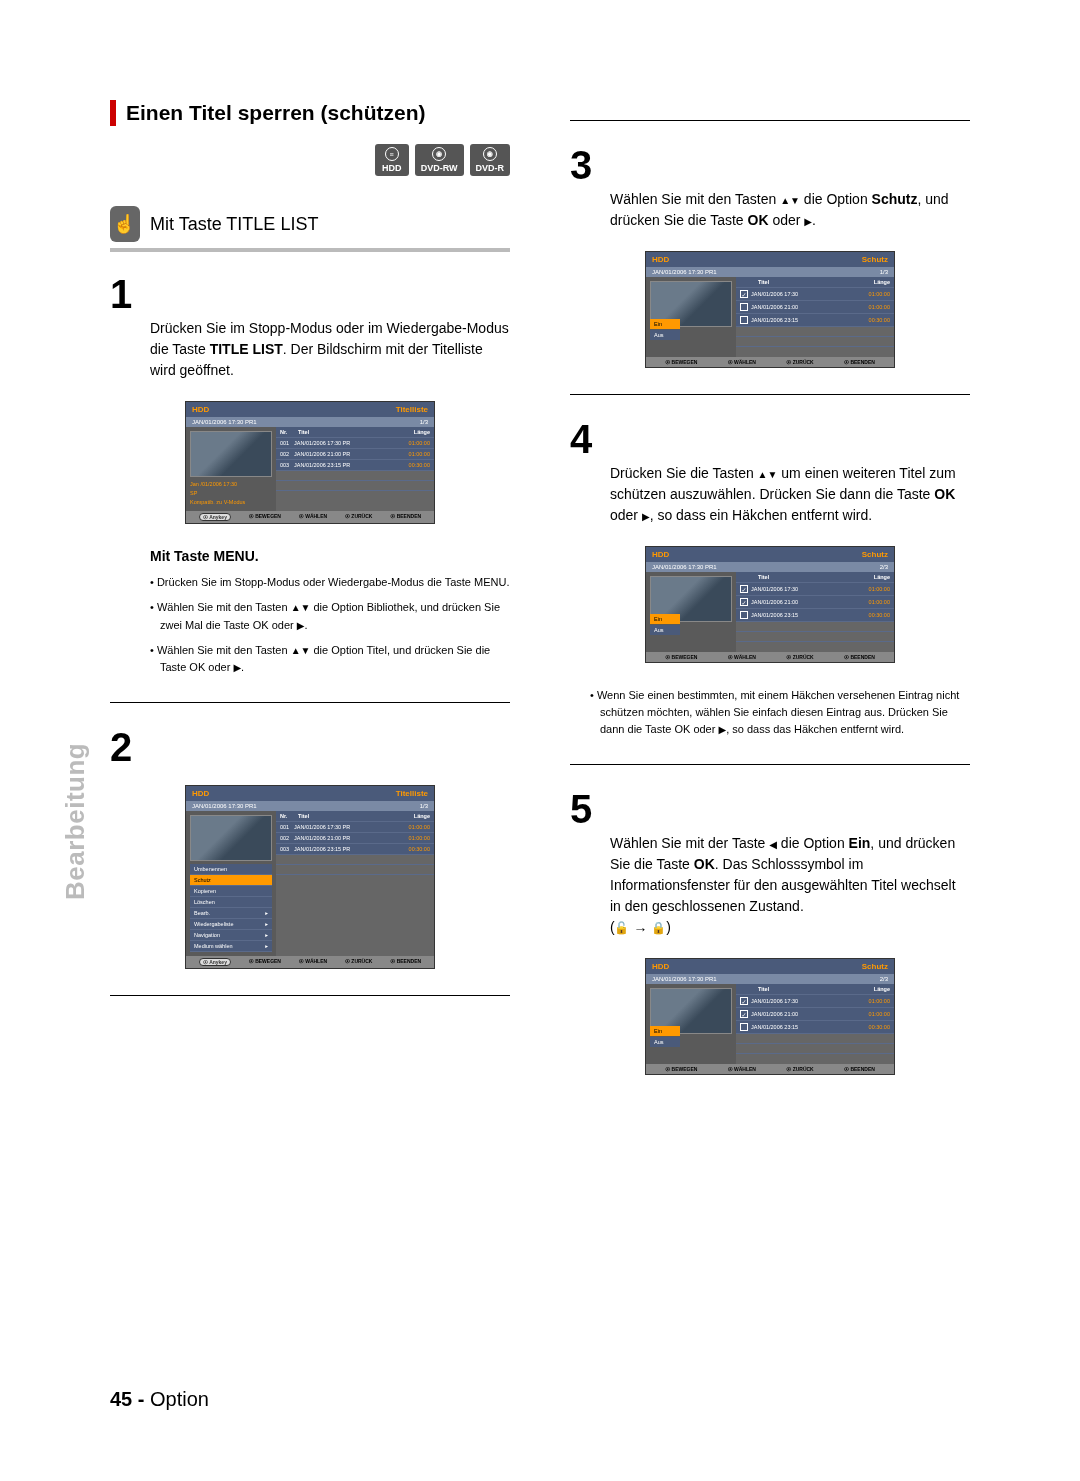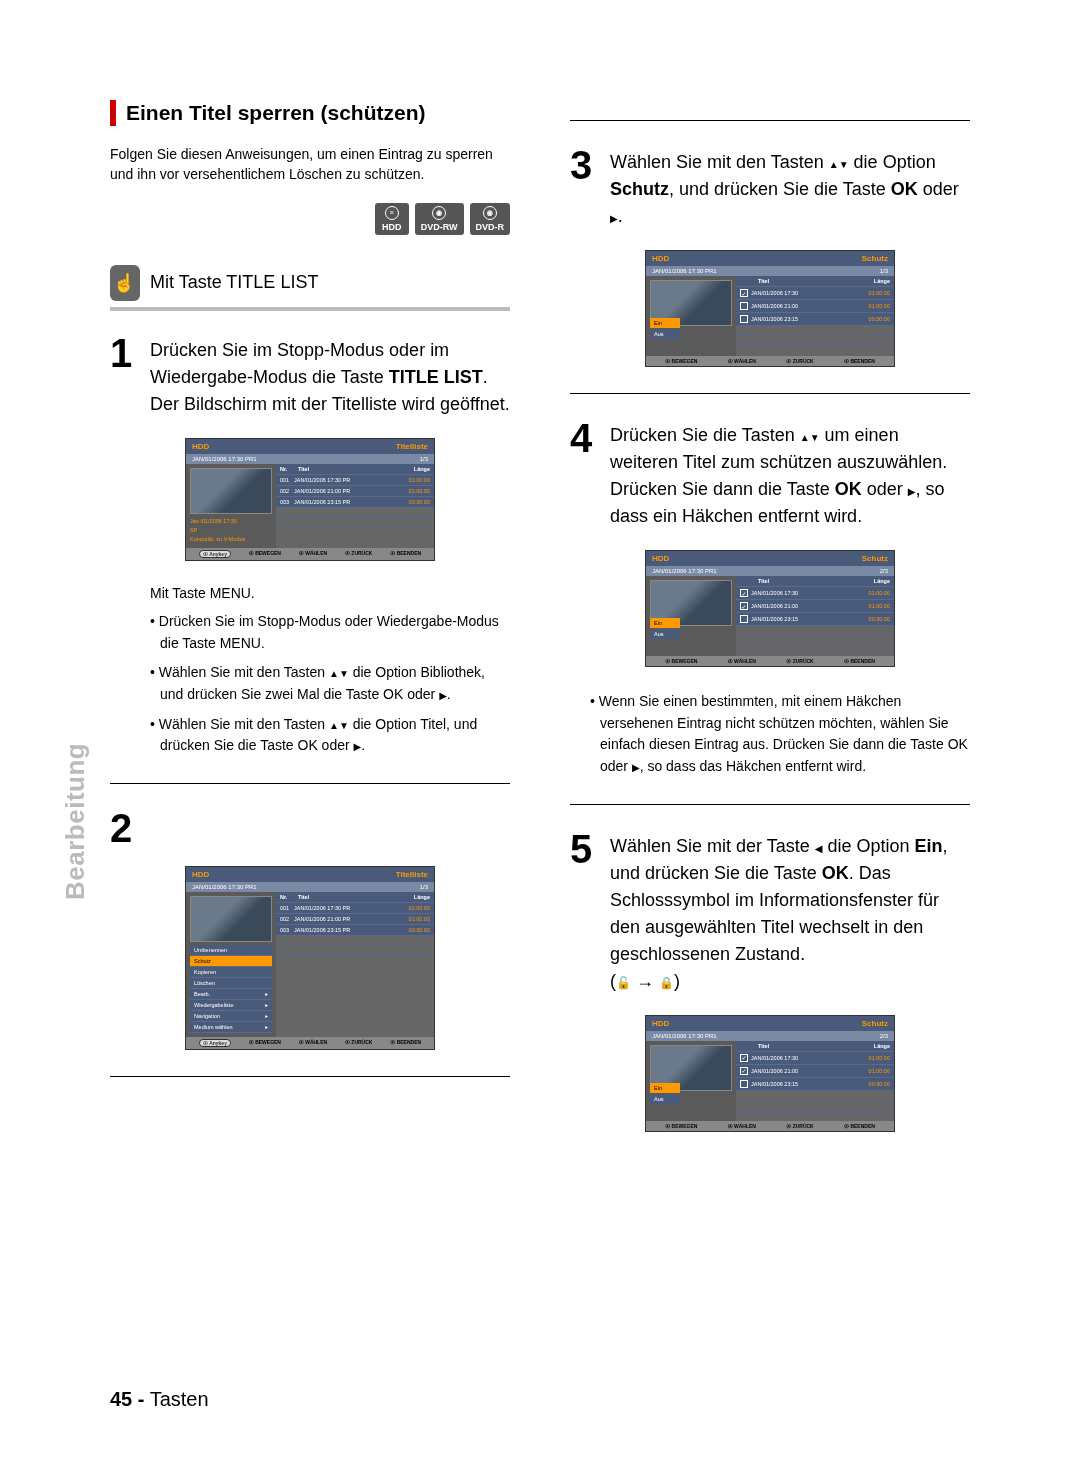--- a/index.html
+++ b/index.html
@@ -101,23 +101,24 @@
     gap: 12px;
     margin-bottom: 20px;
   }
   .step-num {
     font-size: 40px;
     font-weight: bold;
     line-height: 0.9;
     min-width: 28px;
   }
   .step-text {
-    font-size: 18px;
+    font-size: 14px;
     line-height: 1.5;
     padding-top: 2px;
+    margin-top: 40px;
   }
   .step-text .b { font-weight: bold; }
   .arrow-up::before { content: "▲"; font-size: 10px; }
   .arrow-down::before { content: "▼"; font-size: 10px; }
   .arrow-right::before { content: "▶"; font-size: 10px; }
   .arrow-left::before { content: "◀"; font-size: 10px; }
   .lock-open::before { content: "🔓"; font-size: 12px; }
   .lock-closed::before { content: "🔒"; font-size: 12px; }
   .right-arrow-sep::before { content: " → "; }
 
@@ -239,26 +240,26 @@
   }
   .ein-aus div {
     padding: 2px 4px;
     background: #4a5a7a;
     margin-bottom: 1px;
   }
   .ein-aus .sel { background: #f90; color: #000; }
 
   .sub-heading {
     font-size: 14px;
-    font-weight: normal;
+    font-weight: bold;
     margin: 20px 0 10px 40px;
   }
   .bullet-list {
     margin-left: 40px;
-    font-size: 14px;
+    font-size: 11px;
     line-height: 1.55;
   }
   .bullet-list li {
     list-style: none;
     text-indent: -10px;
     padding-left: 10px;
     margin-bottom: 8px;
   }
   .bullet-list li::before { content: "• "; }
 
@@ -302,21 +303,20 @@
 
 <div class="page">
   <div class="columns">
 
     <div class="col">
       <div class="section-title-row">
         <div class="red-bar"></div>
         <div class="section-title">Einen Titel sperren (schützen)</div>
       </div>
 
-      <p class="intro">Folgen Sie diesen Anweisungen, um einen Eintrag zu sperren und ihn vor versehentlichem Löschen zu schützen.</p>
 
       <div class="media-badges">
         <div class="badge"><div class="disc">≡</div><span>HDD</span></div>
         <div class="badge"><div class="disc">◉</div><span>DVD-RW</span></div>
         <div class="badge"><div class="disc">◉</div><span>DVD-R</span></div>
       </div>
 
       <div class="subsection-row">
         <div class="hand-icon"></div>
         <div class="subsection-title">Mit Taste TITLE LIST</div>
@@ -645,14 +645,14 @@
             <span>ZURÜCK</span>
             <span>BEENDEN</span>
           </div>
       </div>
     </div>
   </div>
 </div>
 
 <div class="page-footer">
   <span class="pn">45 -</span>
-  <span>Tasten</span>
+  <span>Option</span>
 </div>
 
 </body></html>

